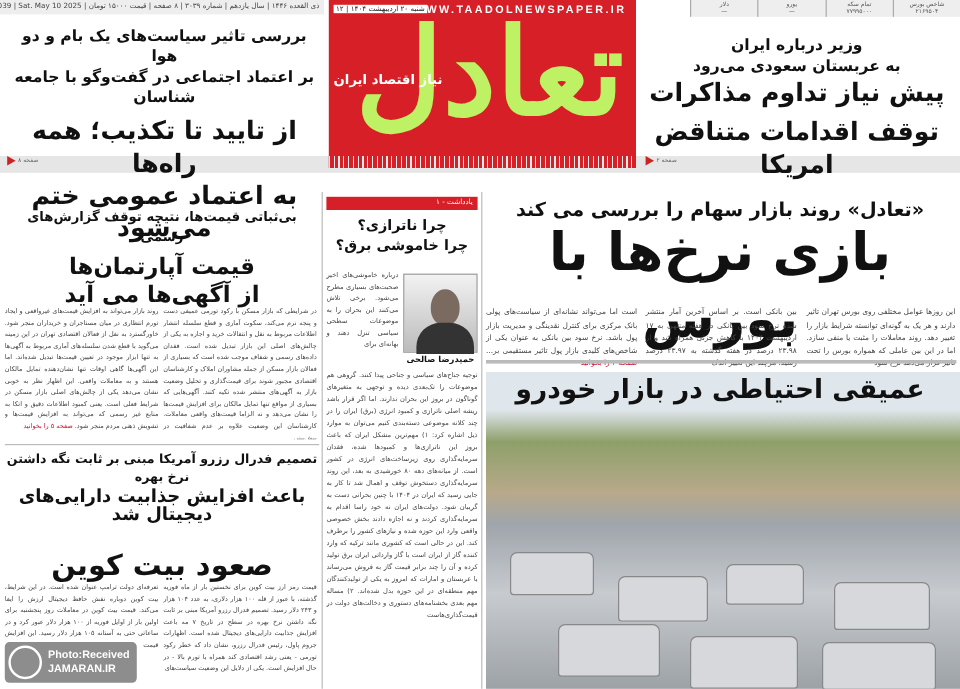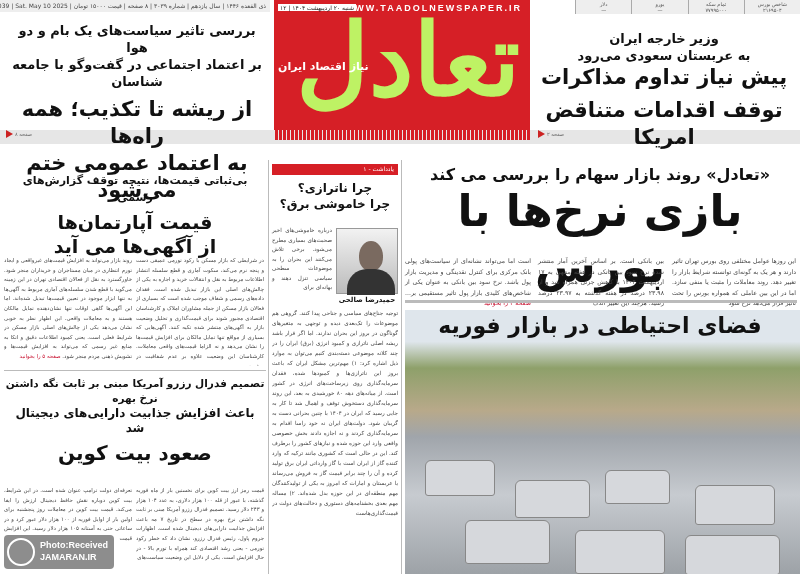--- a/index.html
+++ b/index.html
@@ -64,30 +64,30 @@
     <div class="url">WWW.TAADOLNEWSPAPER.IR</div>
     <div class="date">شنبه ۲۰ اردیبهشت ۱۴۰۴ | ۱۲</div>
     <div class="brand">تعادل</div>
     <div class="tagline">نیاز اقتصاد ایران</div>
     <div class="ruler"></div>
   </div>
 
   <div class="story" style="left:8px;top:22px;width:258px">
     <div class="kicker">بررسی تاثیر سیاست‌های یک بام و دو هوا</div>
     <div class="kicker">بر اعتماد اجتماعی در گفت‌وگو با جامعه شناسان</div>
-    <div class="head" style="margin-top:6px">از ریشه تا تکذیب؛ همه راه‌ها</div>
+    <div class="head" style="margin-top:6px">از تایید تا تکذیب؛ همه راه‌ها</div>
     <div class="head">به اعتماد عمومی ختم می‌شود</div>
   </div>
   <div class="pageref" style="left:6px;top:130px">
       <span class="tri"></span>
       <span>صفحه ۸</span>
     </div>
 
   <div class="story" style="left:535px;top:30px;width:258px">
-    <div class="kicker">وزیر خارجه ایران</div>
+    <div class="kicker">وزیر درباره ایران</div>
     <div class="kicker">به عربستان سعودی می‌رود</div>
     <div class="head">پیش نیاز تداوم مذاکرات</div>
     <div class="head" style="margin-top:6px">توقف اقدامات متناقض امریکا</div>
   </div>
   <div class="pageref" style="left:538px;top:130px">
       <span class="tri"></span>
       <span>صفحه ۲</span>
     </div>
 
   <div class="story" style="left:405px;top:166px;width:390px">
@@ -102,21 +102,21 @@
   <div class="photo">
     <div class="car" style="left:20px;top:150px;width:70px;height:36px"></div>
     <div class="car" style="left:110px;top:170px;width:75px;height:38px"></div>
     <div class="car" style="left:200px;top:160px;width:65px;height:34px"></div>
     <div class="car" style="left:290px;top:175px;width:80px;height:40px"></div>
     <div class="car" style="left:60px;top:210px;width:85px;height:44px"></div>
     <div class="car" style="left:170px;top:220px;width:90px;height:44px"></div>
     <div class="car" style="left:280px;top:225px;width:95px;height:40px"></div>
   </div>
   <div class="story" style="left:405px;top:312px;width:390px">
-    <div class="head" style="font-size:22px">فضای احتیاطی در بازار فوریه</div>
+    <div class="head" style="font-size:22px">عمیقی احتیاطی در بازار خودرو</div>
   </div>
 
   <div class="redbar" style="left:272px;top:164px;width:126px;height:11px">یادداشت - ۱</div>
   <div class="story" style="left:272px;top:180px;width:126px">
     <div class="kicker" style="font-size:12px;line-height:16px">چرا ناترازی؟</div>
     <div class="kicker" style="font-size:12px;line-height:16px">چرا خاموشی برق؟</div>
   </div>
   <div class="portrait" style="left:336px;top:228px;width:62px;height:66px">
     <div class="headshape"></div>
     <div class="bodyshape"></div>
@@ -132,22 +132,22 @@
     <div class="kicker" style="font-size:11px">بی‌ثباتی قیمت‌ها، نتیجه توقف گزارش‌های رسمی</div>
     <div class="head" style="font-size:19px;line-height:24px;margin-top:4px">قیمت آپارتمان‌ها</div>
     <div class="head" style="font-size:19px;line-height:24px">از آگهی‌ها می آید</div>
   </div>
   <div class="body-text" style="left:136px;top:256px;width:128px;height:110px;overflow:hidden;font-size:5.4px;line-height:9.6px">در شرایطی که بازار مسکن با رکود تورمی عمیقی دست و پنجه نرم می‌کند، سکوت آماری و قطع سلسله انتشار اطلاعات مربوط به نقل و انتقالات خرید و اجاره به یکی از چالش‌های اصلی این بازار تبدیل شده است. فقدان داده‌های رسمی و شفاف موجب شده است که بسیاری از فعالان بازار مسکن از جمله مشاوران املاک و کارشناسان اقتصادی مجبور شوند برای قیمت‌گذاری و تحلیل وضعیت بازار به آگهی‌های منتشر شده تکیه کنند. آگهی‌هایی که بسیاری از مواقع تنها تمایل مالکان برای افزایش قیمت‌ها را نشان می‌دهد و نه الزاما قیمت‌های واقعی معاملات. کارشناسان این وضعیت علاوه بر عدم شفافیت در پیش‌بینی</div>
   <div class="body-text" style="left:4px;top:256px;width:128px;height:110px;overflow:hidden;font-size:5.4px;line-height:9.6px"><span>روند بازار می‌تواند به افزایش قیمت‌های غیرواقعی و ایجاد تورم انتظاری در میان مستاجران و خریداران منجر شود. خاورگسترد به نقل از فعالان اقتصادی تهران در این زمینه می‌گوید با قطع شدن سلسله‌های آماری مربوط به آگهی‌ها به تنها ابزار موجود در تعیین قیمت‌ها تبدیل شده‌اند. اما این آگهی‌ها گاهی اوقات تنها نشان‌دهنده تمایل مالکان هستند و به معاملات واقعی. این اظهار نظر به خوبی نشان می‌دهد یکی از چالش‌های اصلی بازار مسکن در شرایط فعلی است. یعنی کمبود اطلاعات دقیق و اتکا به منابع غیر رسمی که می‌تواند به افزایش قیمت‌ها و تشویش ذهنی مردم منجر شود.</span> <span class="red">صفحه ۵ را بخوانید</span></div>
   <div class="divider" style="left:4px;top:370px;width:262px;height:1px"></div>
 
   <div class="story" style="left:4px;top:376px;width:262px">
     <div class="kicker" style="font-size:10.5px;line-height:15px">تصمیم فدرال رزرو آمریکا مبنی بر ثابت نگه داشتن نرخ بهره</div>
-    <div class="kicker" style="font-size:12px;line-height:15px">باعث افزایش جذابیت دارایی‌های دیجیتال شد</div>
-    <div class="head" style="font-size:20px;line-height:30px;margin-top:2px">صعود بیت کوین</div>
+    <div class="kicker" style="font-size:15px;line-height:15px">باعث افزایش جذابیت دارایی‌های دیجیتال شد</div>
+    <div class="head" style="font-size:24px;line-height:30px;margin-top:20px">صعود بیت کوین</div>
   </div>
   <div class="body-text" style="left:136px;top:486px;width:128px;height:88px;overflow:hidden;font-size:5.4px;line-height:9.6px">قیمت رمز ارز بیت کوین برای نخستین بار از ماه فوریه گذشته، با عبور از قله ۱۰۰ هزار دلاری، به عدد ۱۰۴ هزار و ۲۴۳ دلار رسید. تصمیم فدرال رزرو آمریکا مبنی بر ثابت نگه داشتن نرخ بهره در سطح در تاریخ ۷ مه باعث افزایش جذابیت دارایی‌های دیجیتال شده است. اظهارات جروم پاول، رئیس فدرال رزرو، نشان داد که خطر رکود تورمی - یعنی رشد اقتصادی کند همراه با تورم بالا - در حال افزایش است. یکی از دلایل این وضعیت سیاست‌های</div>
   <div class="body-text" style="left:4px;top:486px;width:128px;height:88px;overflow:hidden;font-size:5.4px;line-height:9.6px">تعرفه‌ای دولت ترامپ عنوان شده است. در این شرایط، بیت کوین دوباره نقش حافظ دیجیتال ارزش را ایفا می‌کند. قیمت بیت کوین در معاملات روز پنجشنبه برای اولین بار از اوایل فوریه از ۱۰۰ هزار دلار عبور کرد و در ساعاتی حتی به آستانه ۱۰۵ هزار دلار رسید. این افزایش قیمت</div>
 
   <div class="watermark">
     <span class="wm-logo"></span>
     <div>Photo:Received</div>
     <div>JAMARAN.IR</div>
   </div>
 

